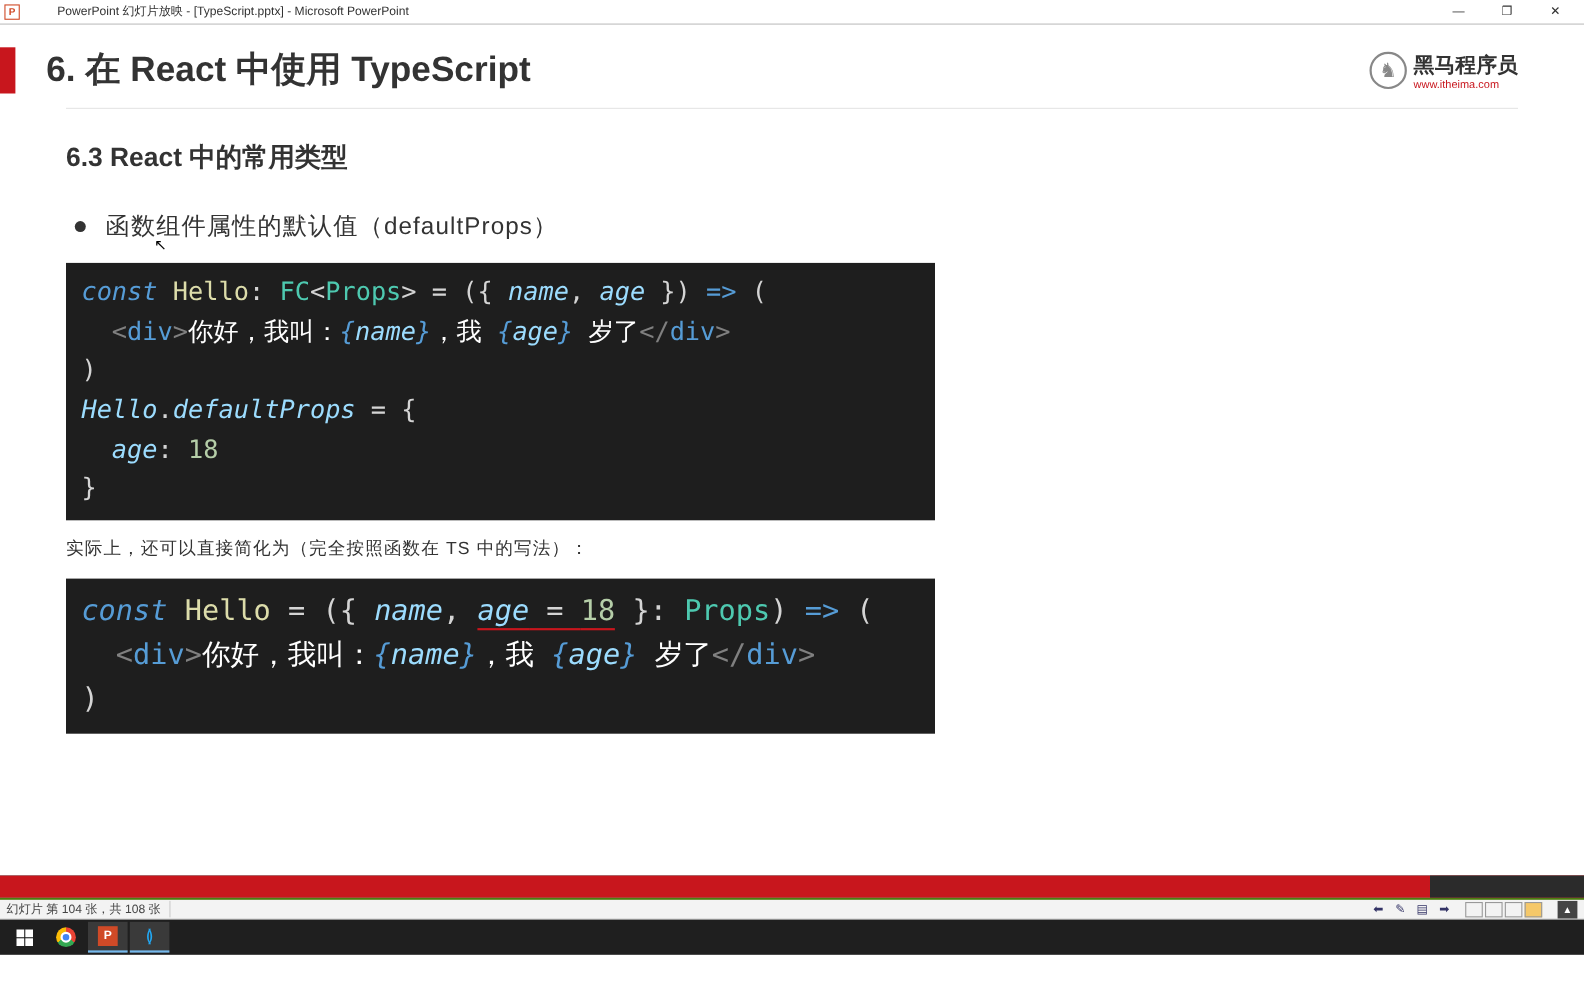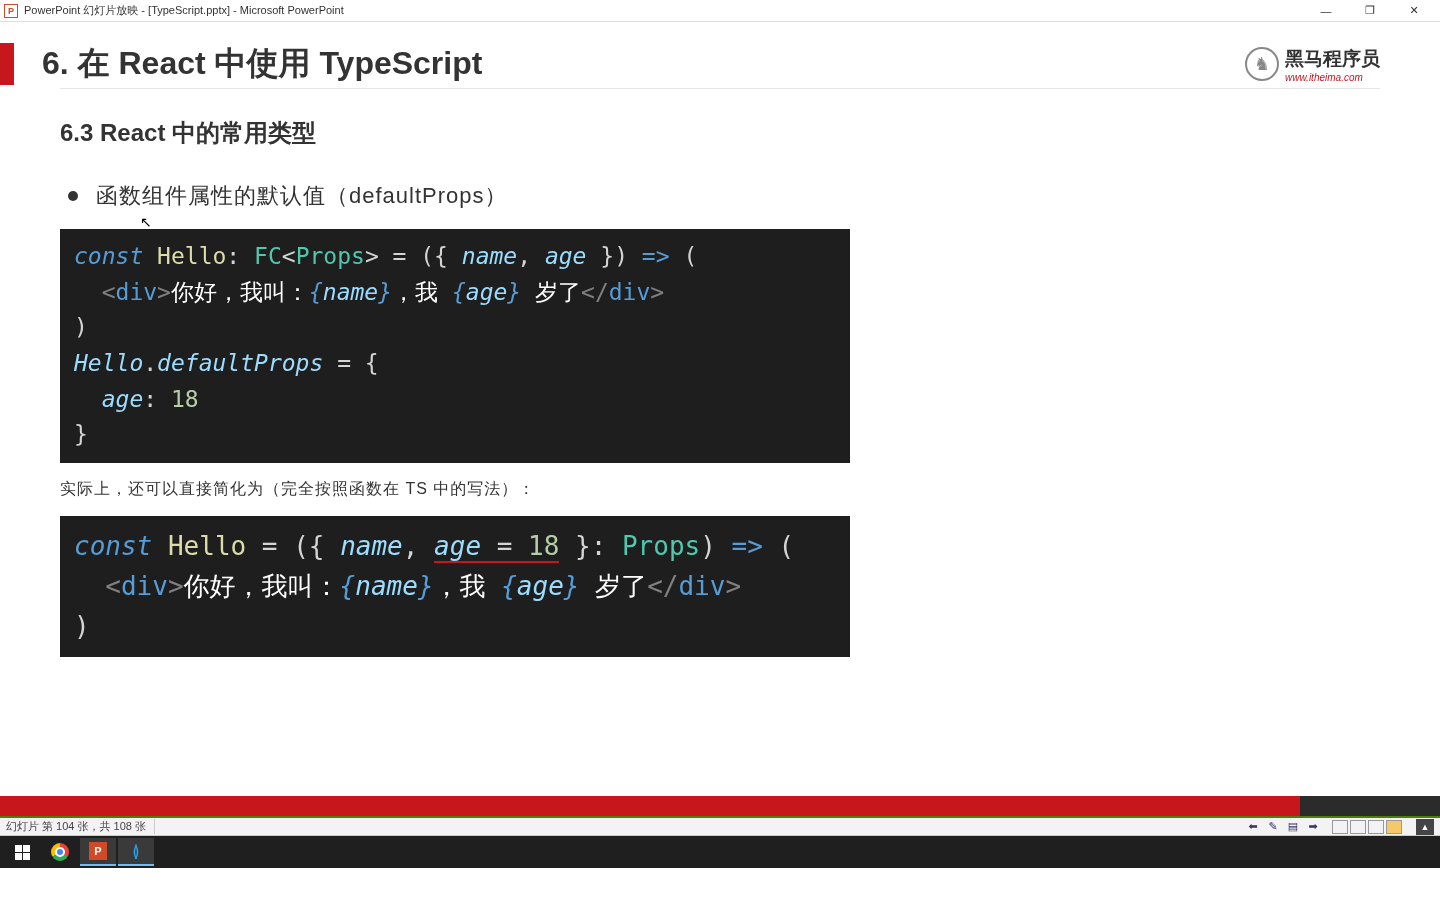--- a/index.html
+++ b/index.html
@@ -1,33 +1,33 @@
 <!DOCTYPE html>
 <html><head>
 <meta charset="utf-8">
 <style>
 * { margin: 0; padding: 0; box-sizing: border-box; }
 body { font-family: "Microsoft YaHei", "Segoe UI", sans-serif; width: 1440px; height: 900px; overflow: hidden; background: #fff; }
 
 .titlebar { height: 22px; background: #fff; display: flex; align-items: center; padding: 0 4px; font-size: 11px; color: #333; border-bottom: 1px solid #ddd; }
 .titlebar-icon { width: 14px; height: 14px; border: 1px solid #d04a27; display: inline-flex; align-items: center; justify-content: center; margin-right: 6px; font-size: 9px; color: #d04a27; font-weight: bold; }
-.titlebar-text { flex: 1; }
+.titlebar-text { flex: 1; margin-left: 28px; }
 .window-controls { display: flex; gap: 0; }
 .window-controls span { width: 44px; height: 22px; display: inline-flex; align-items: center; justify-content: center; font-size: 11px; cursor: pointer; }
 
 .slide-area { height: 794px; background: #000; display: flex; flex-direction: column; }
 .slide { background: #fff; flex: 1; padding: 0 60px; position: relative; }
 
-.slide-header { display: flex; align-items: center; padding-top: 20px; padding-bottom: 2px; border-bottom: 1px solid #e5e5e5; }
+.slide-header { display: flex; align-items: center; padding-top: 20px; padding-bottom: 12px; border-bottom: 1px solid #e5e5e5; }
 .red-bar { width: 14px; height: 42px; background: #c8161d; margin-right: 28px; margin-left: -60px; }
 .slide-title { font-size: 32px; font-weight: bold; color: #333; flex: 1; }
 .logo-box { display: flex; align-items: center; gap: 6px; }
 .logo-circle { width: 34px; height: 34px; border-radius: 50%; border: 2px solid #888; display: flex; align-items: center; justify-content: center; font-size: 18px; color: #888; }
 .logo-text { font-size: 19px; font-weight: bold; color: #333; }
-.logo-url { font-size: 10px; color: #c8161d; font-style: italic; }
+.logo-url { font-size: 10px; color: #c8161d; }
 
 .subtitle { font-size: 24px; font-weight: bold; color: #333; margin-top: 28px; margin-bottom: 32px; }
 .cursor-arrow { position: absolute; left: 140px; top: 192px; font-size: 14px; pointer-events: none; }
 
 .bullet-row { display: flex; align-items: center; gap: 18px; margin-bottom: 18px; margin-left: 8px; }
 .bullet { width: 10px; height: 10px; background: #333; border-radius: 50%; }
 .bullet-text { font-size: 22px; color: #333; letter-spacing: 1px; }
 
 .code-block { background: #1e1e1e; padding: 10px 14px; font-family: "Consolas", monospace; font-size: 26px; line-height: 1.55; white-space: pre; color: #d4d4d4; width: 790px; margin-bottom: 16px; }
 .code-block.tall { font-size: 23px; }

